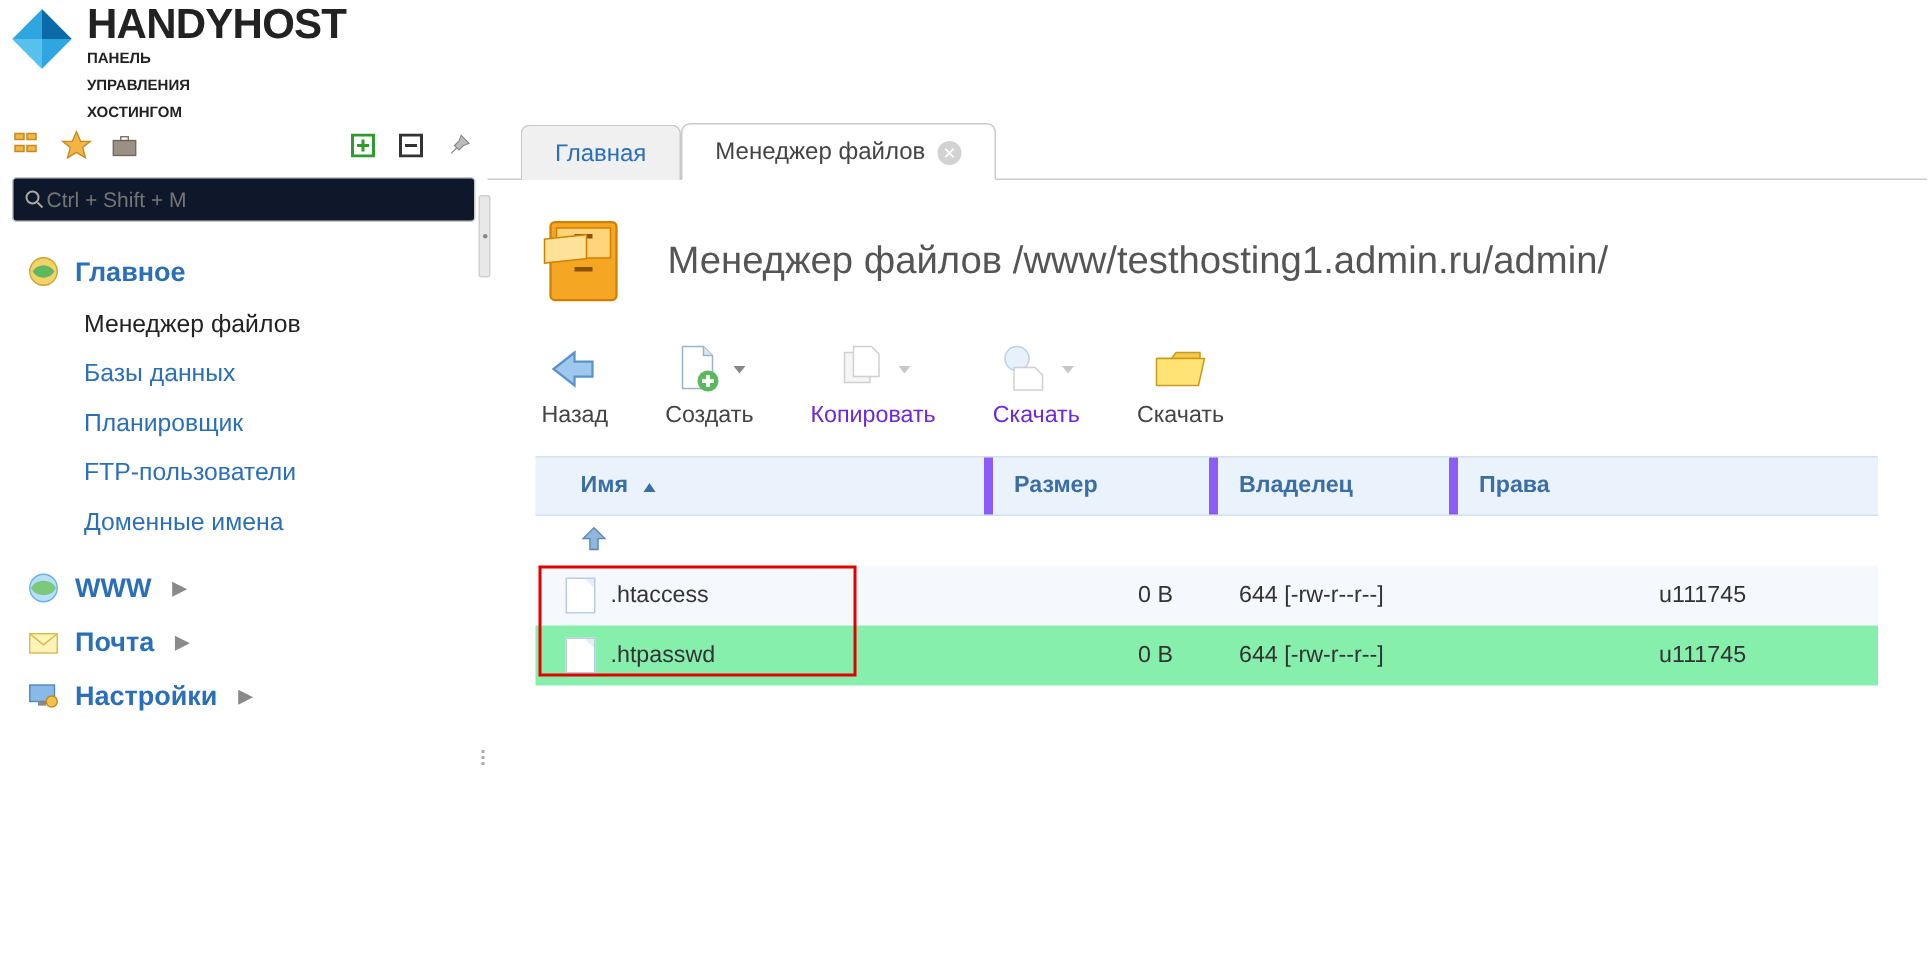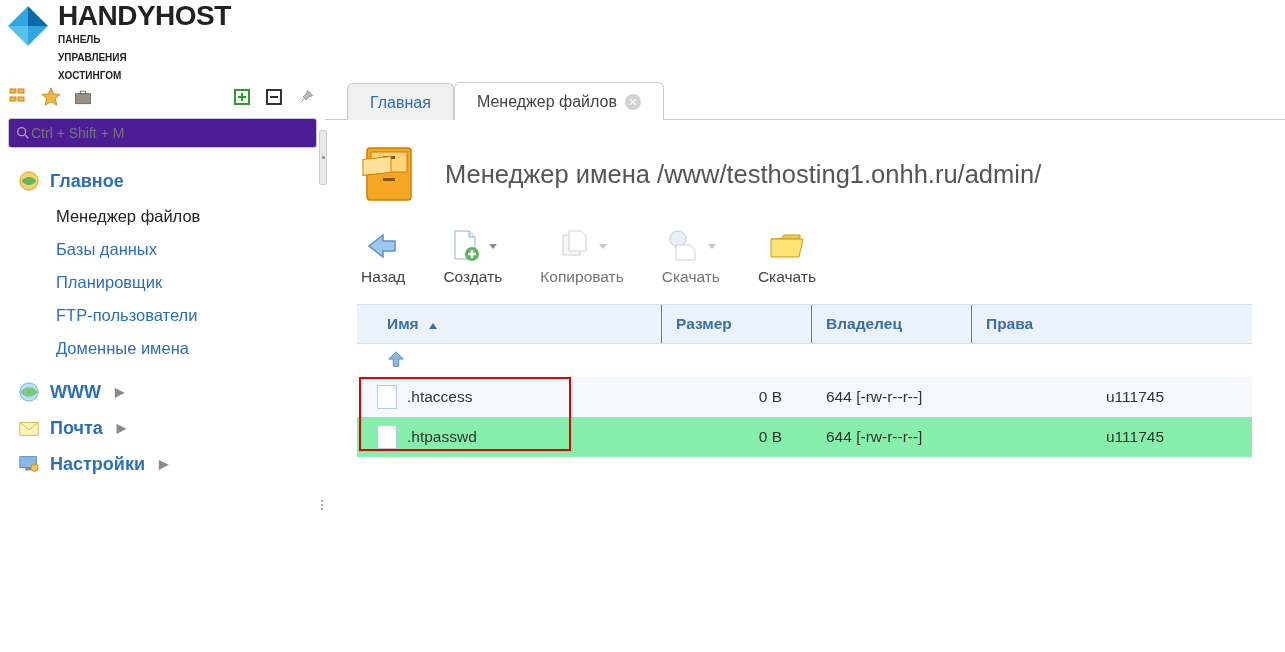--- a/index.html
+++ b/index.html
@@ -56,21 +56,21 @@
     cursor: pointer;
   }
   .search-box {
     margin: 6px 8px;
     border: 1px solid #c7c7c7;
     border-radius: 3px;
     display: flex;
     align-items: center;
     height: 30px;
     padding: 0 6px;
-    background: #4c1d95;
+    background: #0f172a;
   }
   .search-box input {
     flex: 1;
     border: none;
     outline: none;
     font-size: 14px;
     color: #888;
     background: transparent;
   }
   .nav-section {
@@ -174,40 +174,40 @@
     margin-top: 22px;
     padding-left: 4px;
   }
   .action {
     display: flex; flex-direction: column; align-items: center;
     cursor: pointer;
     gap: 4px;
   }
   .action .icon-wrap { height: 36px; display:flex; align-items:center; gap:4px; }
   .action .lbl { font-size: 15.5px; color: #444; }
-  .action.disabled .lbl { color: #737373; }
+  .action.disabled .lbl { color: #6d28d9; }
   .dropdown-caret {
     width:0; height:0; border-left:4px solid transparent; border-right:4px solid transparent;
     border-top:5px solid #888;
     margin-left:4px;
   }
   
   .file-table { margin-top: 18px; width: 895px; }
   .ft-header {
     display: flex;
     background: #eaf3fb;
     border-bottom: 1px solid #d2e2f0;
     border-top: 1px solid #d2e2f0;
   }
   .ft-header .col {
     padding: 10px 14px;
     font-size: 15.5px;
     font-weight: 700;
     color: #3a6ea5;
-    border-right: 1px solid #8b5cf6;
+    border-right: 6px solid #8b5cf6;
   }
   .ft-header .col:last-child{border-right:none;}
   .col-name{width:305px; padding-left:30px !important;}
   .col-size{width:150px;}
   .col-perm{width:280px;}
   .col-owner{flex:1;}
   .up-row { padding: 6px 0 4px 28px; }
   .ft-row {
     display:flex;
     align-items:center;
@@ -383,21 +383,21 @@
     <div class="content">
       <div class="page-head">
         <svg width="64" height="64" viewBox="0 0 64 64">
           <rect x="10" y="6" width="44" height="52" rx="3" fill="#f5a623" stroke="#d07f00" stroke-width="1.5"></rect>
           <rect x="14" y="10" width="36" height="20" fill="#ffd47a" stroke="#d07f00"></rect>
           <rect x="14" y="32" width="36" height="22" fill="#f5a623"></rect>
           <rect x="26" y="14" width="12" height="3" fill="#8a5200"></rect>
           <rect x="26" y="36" width="12" height="3" fill="#8a5200"></rect>
           <rect x="6" y="18" width="28" height="16" fill="#ffe29a" stroke="#d07f00" transform="skewY(-6)"></rect>
         </svg>
-        <div class="title-text">Менеджер имена /www/testhosting1.onhh.ru/admin/</div>
+        <div class="title-text">Менеджер файлов /www/testhosting1.admin.ru/admin/</div>
       </div>
 
       <div class="action-bar">
         <div class="action">
           <div class="icon-wrap">
             <svg width="36" height="30" viewBox="0 0 36 30">
               <path d="M18 4 L4 15 L18 26 L18 20 L30 20 L30 10 L18 10 Z" fill="#9fc8ef" stroke="#5a93c9" stroke-width="1.5"></path>
             </svg>
           </div>
           <div class="lbl">Назад</div>

